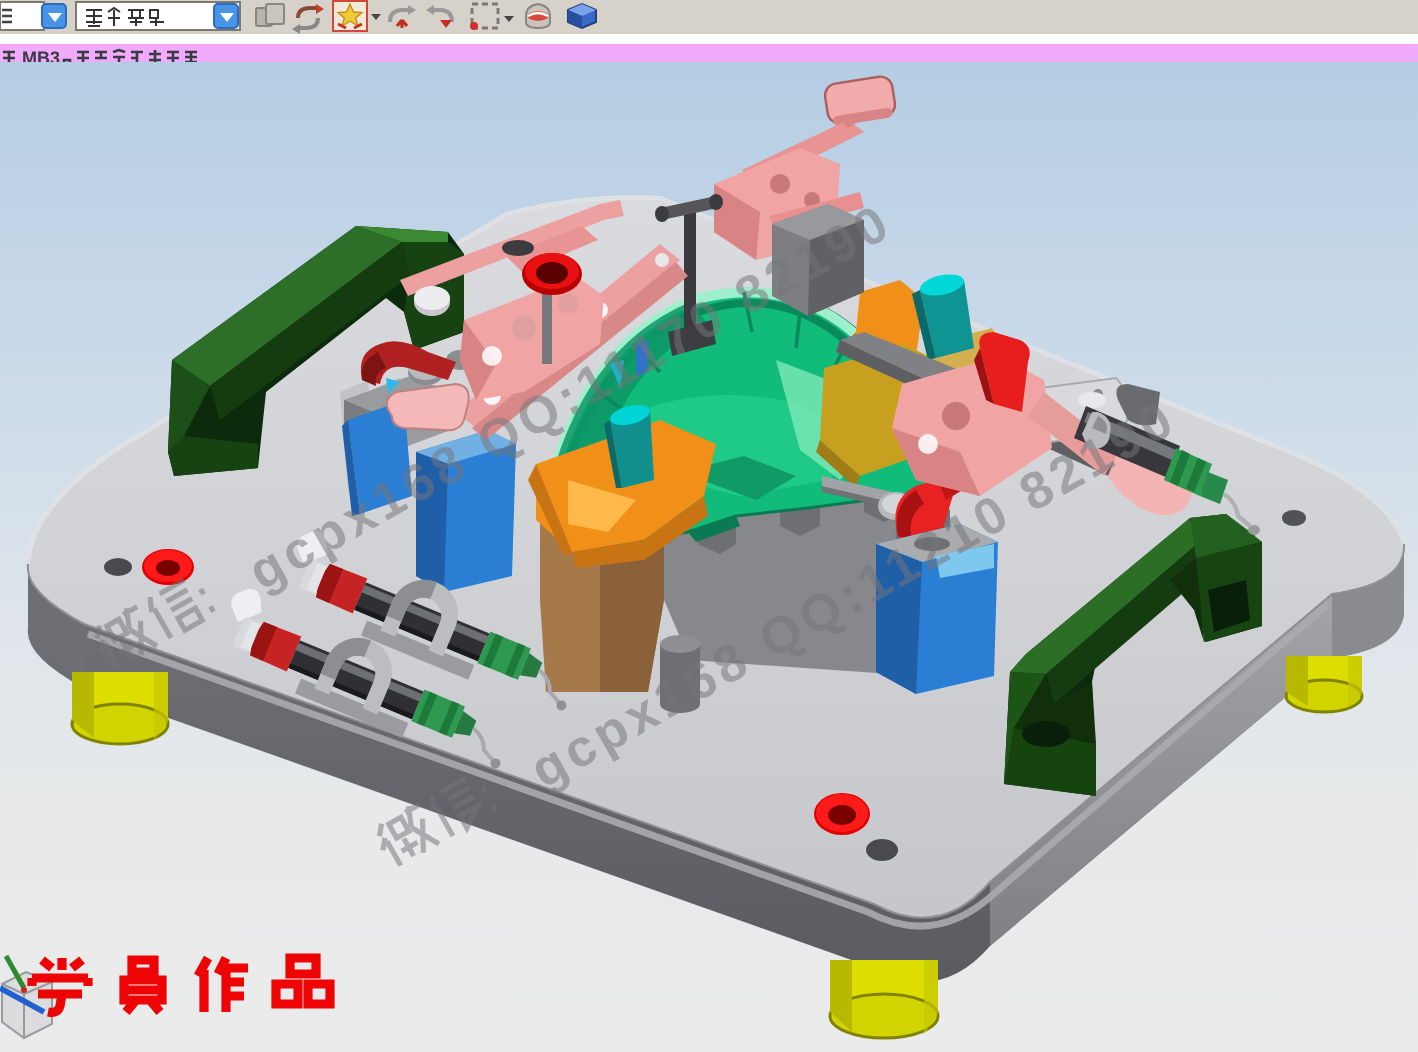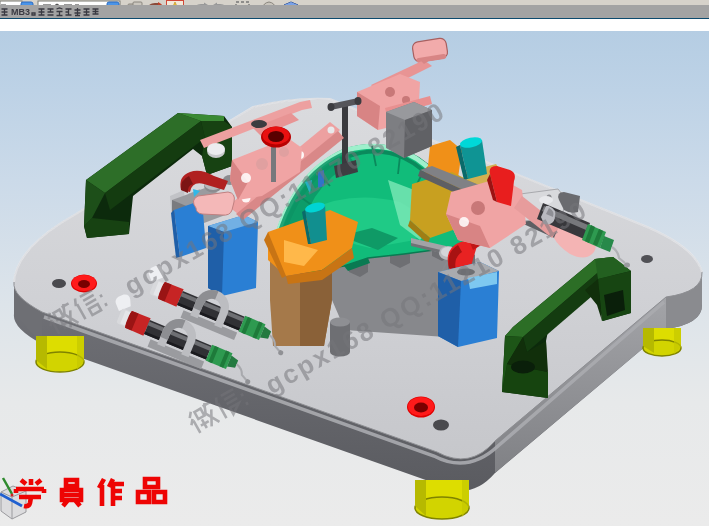--- a/index.html
+++ b/index.html
@@ -1,17 +1,17 @@
 <!DOCTYPE html>
 <html><head><meta charset="utf-8">
 <style>
 html,body{margin:0;padding:0;}
 body{width:709px;height:526px;overflow:hidden;font-family:"Liberation Sans",sans-serif;}
 #toolbar{position:absolute;left:0;top:0;width:709px;height:17px;background:#d6d2ca;}
-#status{position:absolute;left:0;top:5px;width:709px;height:13px;background:#a3a3a3;border-bottom:1px solid #0c4a6e;}
+#status{position:absolute;left:0;top:22px;width:709px;height:13px;background:#f0abfc;border-bottom:1px solid #0c4a6e;}
 #viewport{position:absolute;left:0;top:31px;width:709px;height:495px;
  background:linear-gradient(to bottom,#b5cde3 0%,#bdd2e6 12%,#cbdae9 30%,#dde4ea 55%,#e7e9ea 75%,#ebebeb 100%);}
 svg{position:absolute;left:0;top:0;}
 </style></head>
 <body>
 <div id="toolbar">
 <svg width="709" height="17" viewBox="0 0 709 17">
  <rect x="0" y="1" width="22" height="14" fill="#fff" stroke="#7a7a72" stroke-width="1"></rect>
       <path d="M1 5 h5 M1 8 h5 M1 11 h5" stroke="#444" stroke-width="1.2" fill="none"></path>
  <rect x="21" y="2" width="12" height="12" rx="2" fill="#4a94e8" stroke="#2a6ac0"></rect>

